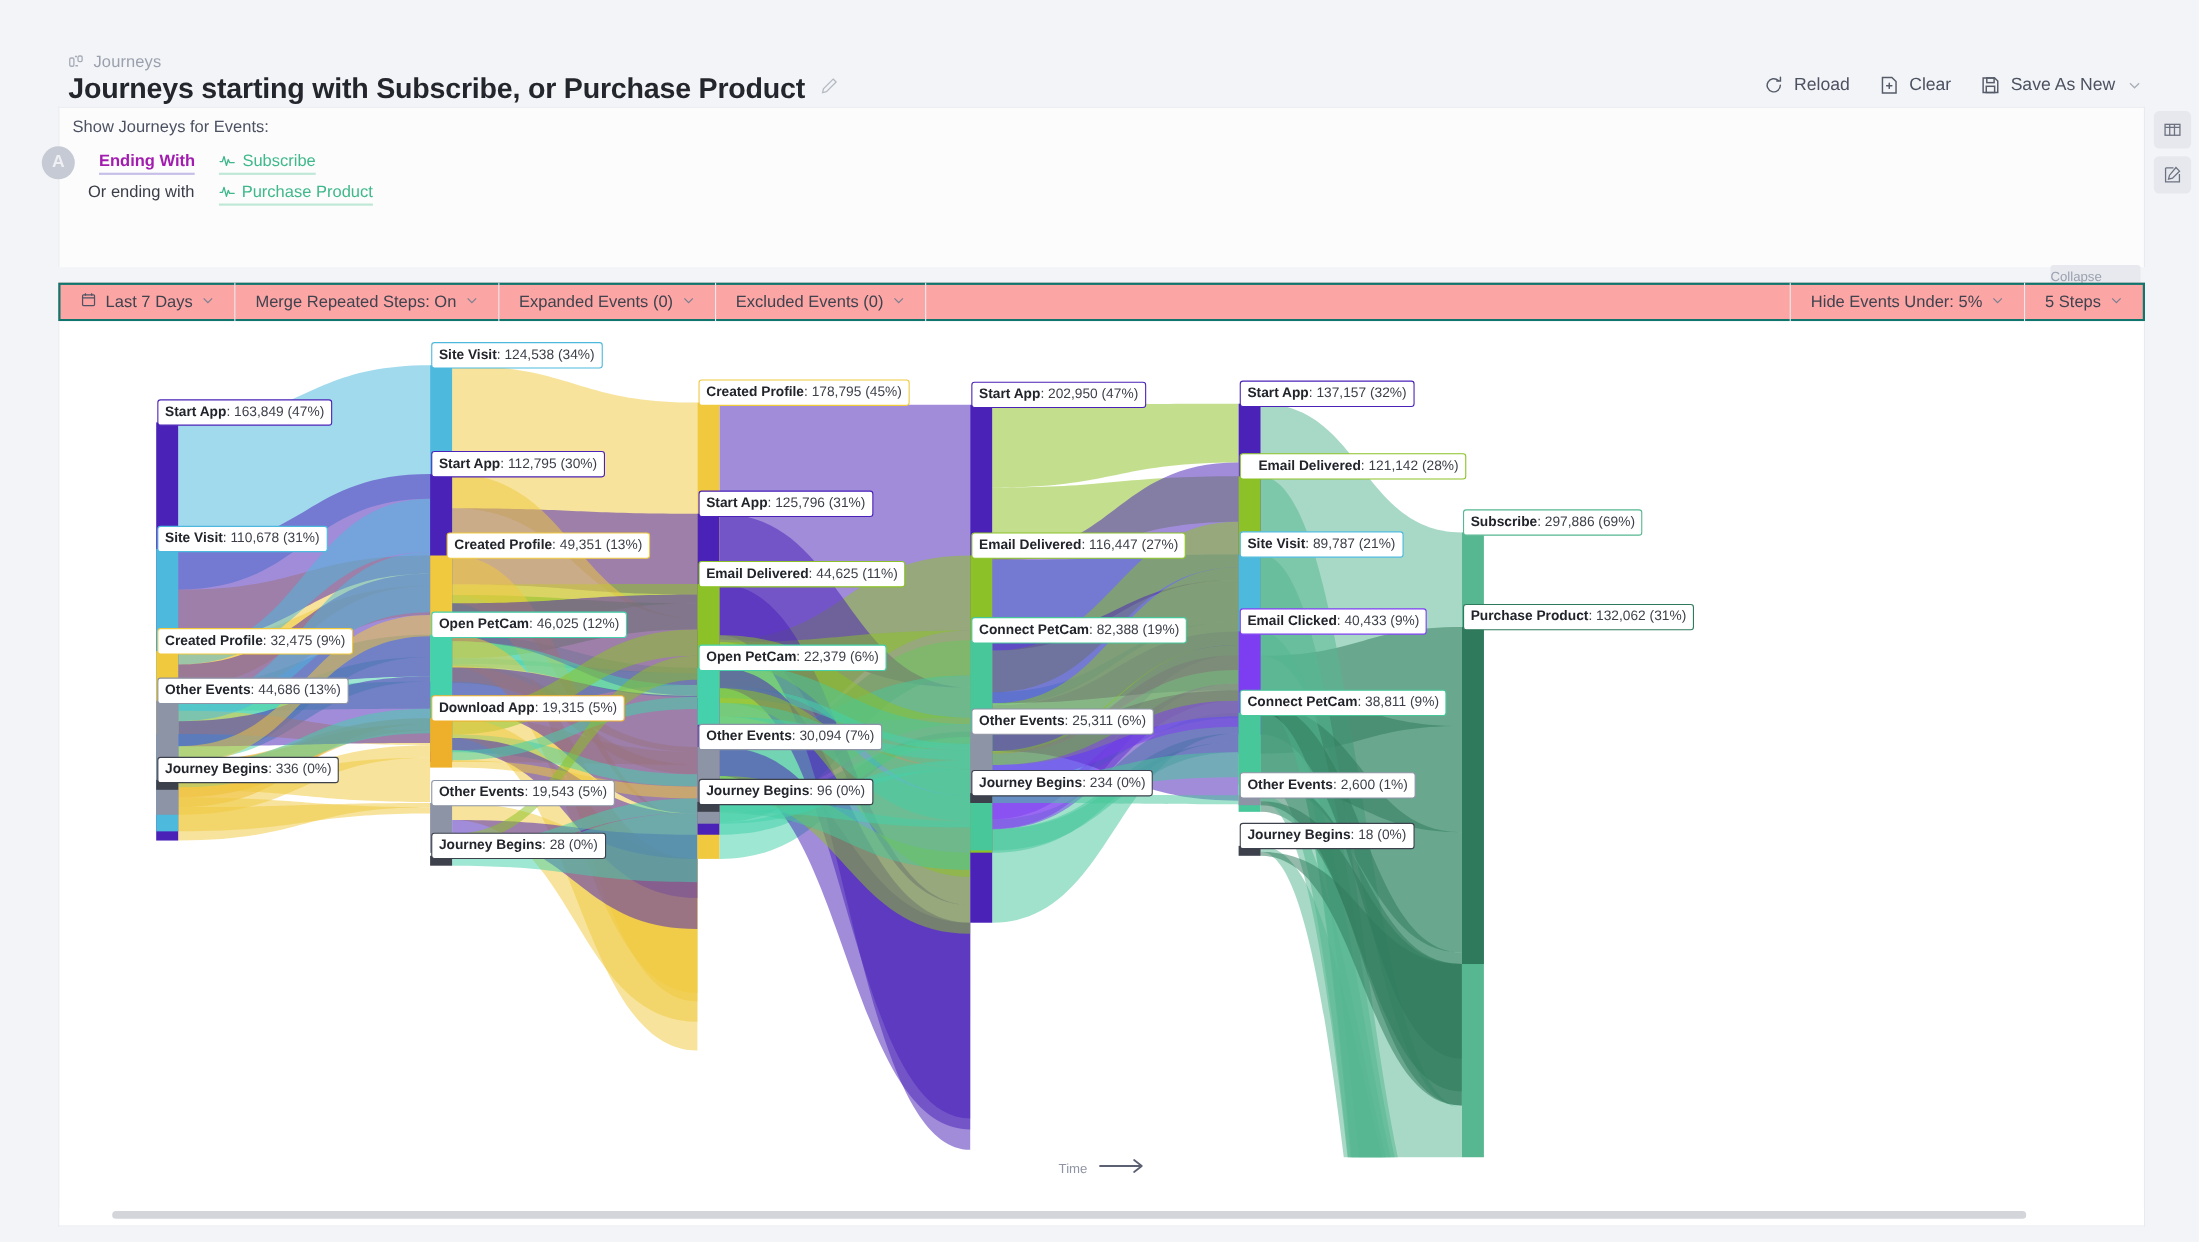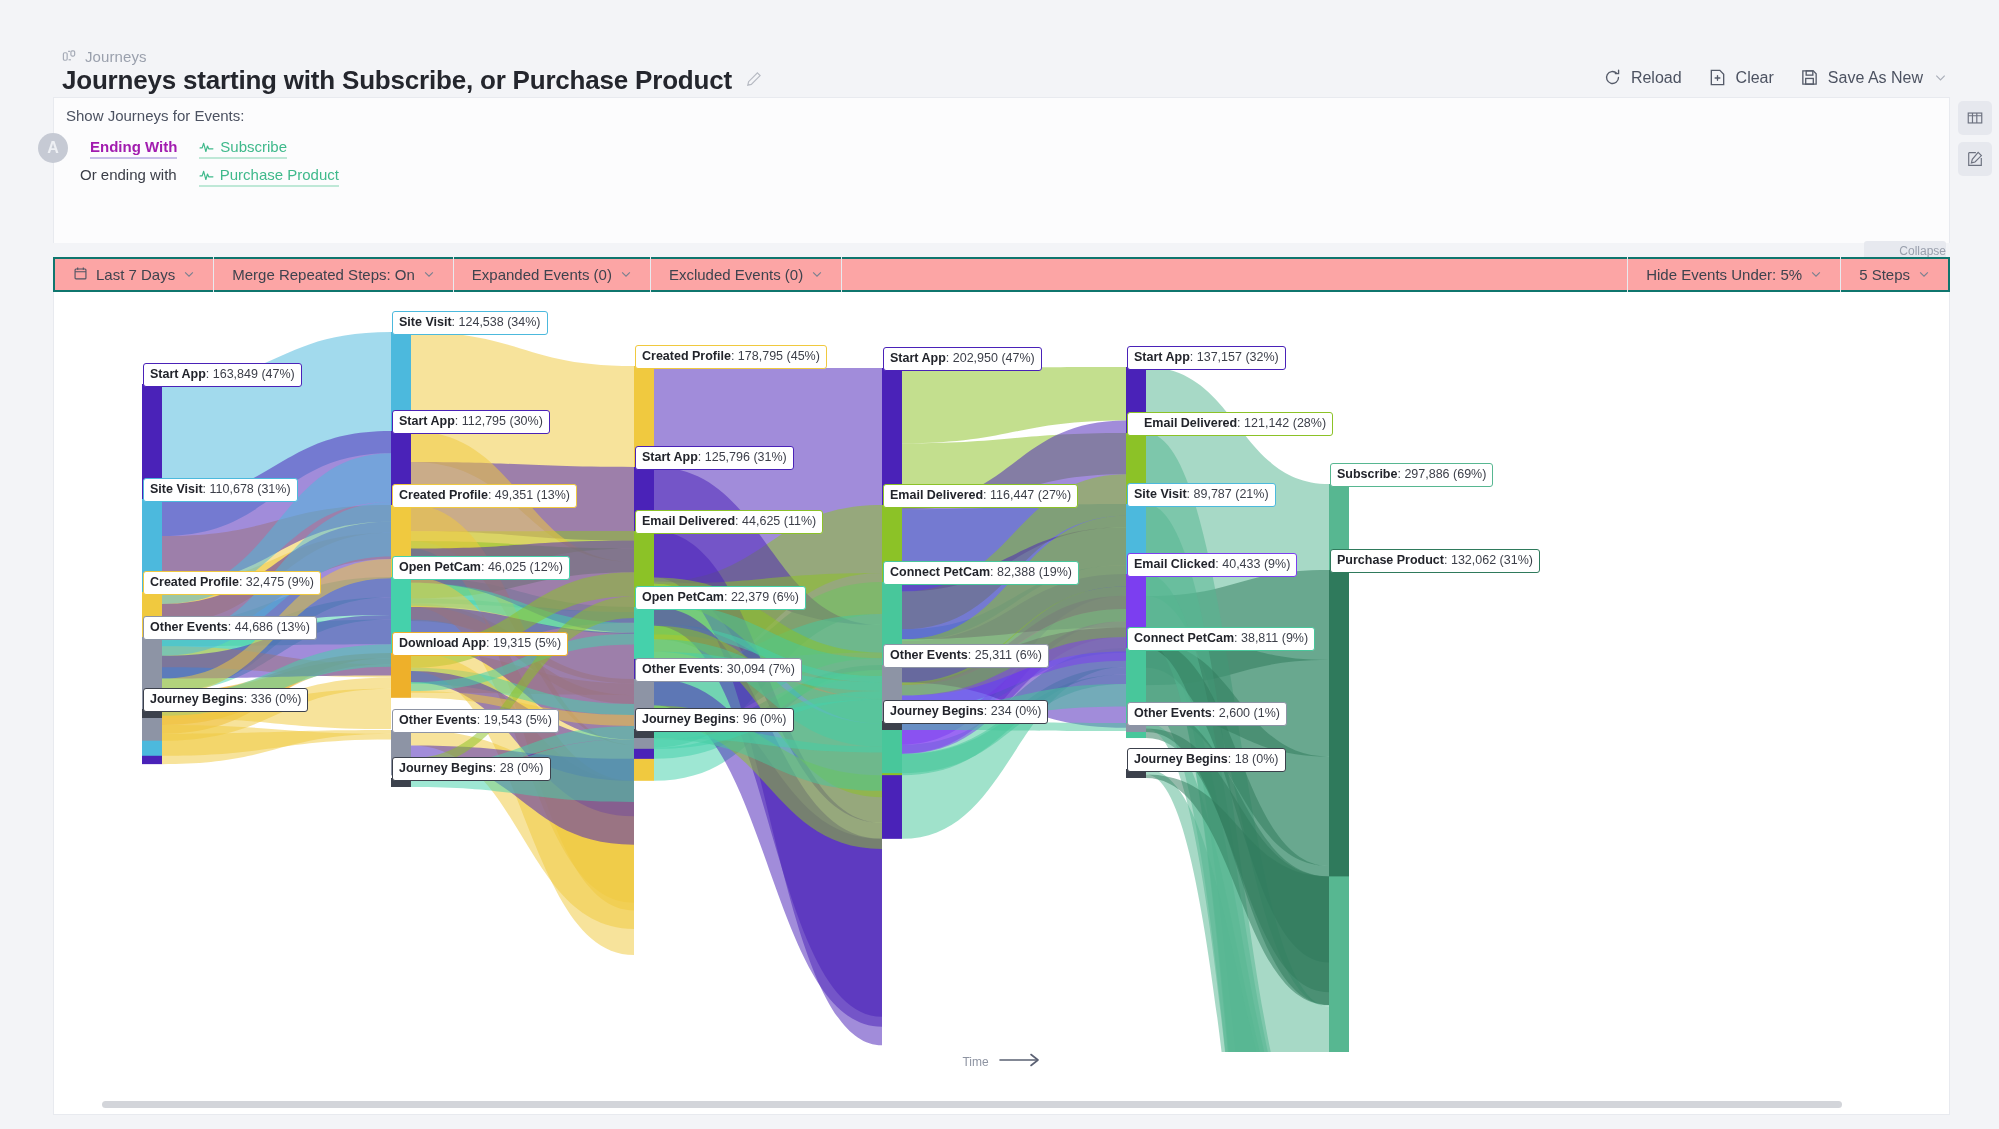--- a/index.html
+++ b/index.html
@@ -72,21 +72,21 @@
     border-bottom:2px solid #bfe8d7; padding-bottom:2px; cursor:pointer;
     display:flex; align-items:center; gap:6px;
   }
   .row-b { position:absolute; left:26px; top:68px; display:flex; align-items:flex-start; }
   .or-ending { font-size:15px; color:#3a3d47; }
 
   
   .collapse-tab {
     position:absolute; right:53px; top:198px; width:82px; height:20px;
     background:#e7e9ef; border-radius:3px 3px 0 0;
-    font-size:12px; color:#9aa0ad; text-align:right; line-height:20px;
+    font-size:12px; color:#9aa0ad; text-align:left; line-height:20px;
     cursor:pointer;
   }
 
   
   .filter-bar {
     position:absolute; left:53px; top:214px; width:1897px; height:35px;
     background:#fca5a5; border:2px solid #0f766e;
     display:flex; align-items:center;
   }
   .fb-item {
@@ -428,21 +428,21 @@
         <rect x="1275" y="278" width="20" height="306.38384" fill="#2f7a5c"></rect>
       </svg>
     <div id="node-labels">
         <div class="nlabel" style="left: 89px; top: 71px; border-color: rgb(74, 34, 184);"><b>Start App</b><span>: 163,849 (47%)</span></div>
         <div class="nlabel" style="left: 89px; top: 186px; border-color: rgb(76, 185, 221);"><b>Site Visit</b><span>: 110,678 (31%)</span></div>
         <div class="nlabel" style="left: 89px; top: 279px; border-color: rgb(240, 201, 63);"><b>Created Profile</b><span>: 32,475 (9%)</span></div>
         <div class="nlabel" style="left: 89px; top: 324px; border-color: rgb(141, 148, 165);"><b>Other Events</b><span>: 44,686 (13%)</span></div>
         <div class="nlabel" style="left: 89px; top: 396px; border-color: rgb(60, 65, 76);"><b>Journey Begins</b><span>: 336 (0%)</span></div>
         <div class="nlabel" style="left: 338px; top: 19px; border-color: rgb(76, 185, 221);"><b>Site Visit</b><span>: 124,538 (34%)</span></div>
         <div class="nlabel" style="left: 338px; top: 118px; border-color: rgb(74, 34, 184);"><b>Start App</b><span>: 112,795 (30%)</span></div>
-        <div class="nlabel" style="left: 338px; top: 192px; border-color: rgb(240, 201, 63);"><b>Created Profile</b><span>: 49,351 (13%)</span></div>
+        <div class="nlabel" style="left: 352px; top: 192px; border-color: rgb(240, 201, 63);"><b>Created Profile</b><span>: 49,351 (13%)</span></div>
         <div class="nlabel" style="left: 338px; top: 264px; border-color: rgb(69, 209, 171);"><b>Open PetCam</b><span>: 46,025 (12%)</span></div>
         <div class="nlabel" style="left: 338px; top: 340px; border-color: rgb(238, 176, 42);"><b>Download App</b><span>: 19,315 (5%)</span></div>
         <div class="nlabel" style="left: 338px; top: 417px; border-color: rgb(141, 148, 165);"><b>Other Events</b><span>: 19,543 (5%)</span></div>
         <div class="nlabel" style="left: 338px; top: 465px; border-color: rgb(60, 65, 76);"><b>Journey Begins</b><span>: 28 (0%)</span></div>
         <div class="nlabel" style="left: 581px; top: 53px; border-color: rgb(240, 201, 63);"><b>Created Profile</b><span>: 178,795 (45%)</span></div>
         <div class="nlabel" style="left: 581px; top: 154px; border-color: rgb(74, 34, 184);"><b>Start App</b><span>: 125,796 (31%)</span></div>
         <div class="nlabel" style="left: 581px; top: 218px; border-color: rgb(140, 194, 39);"><b>Email Delivered</b><span>: 44,625 (11%)</span></div>
         <div class="nlabel" style="left: 581px; top: 294px; border-color: rgb(69, 209, 171);"><b>Open PetCam</b><span>: 22,379 (6%)</span></div>
         <div class="nlabel" style="left: 581px; top: 366px; border-color: rgb(141, 148, 165);"><b>Other Events</b><span>: 30,094 (7%)</span></div>
         <div class="nlabel" style="left: 581px; top: 416px; border-color: rgb(60, 65, 76);"><b>Journey Begins</b><span>: 96 (0%)</span></div>

